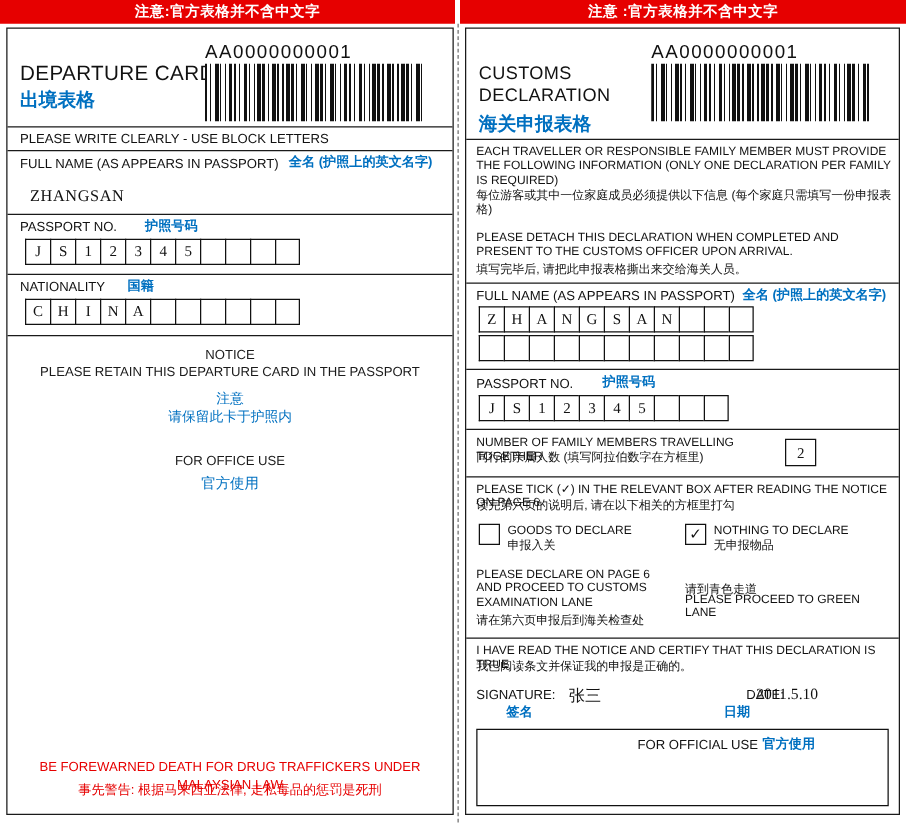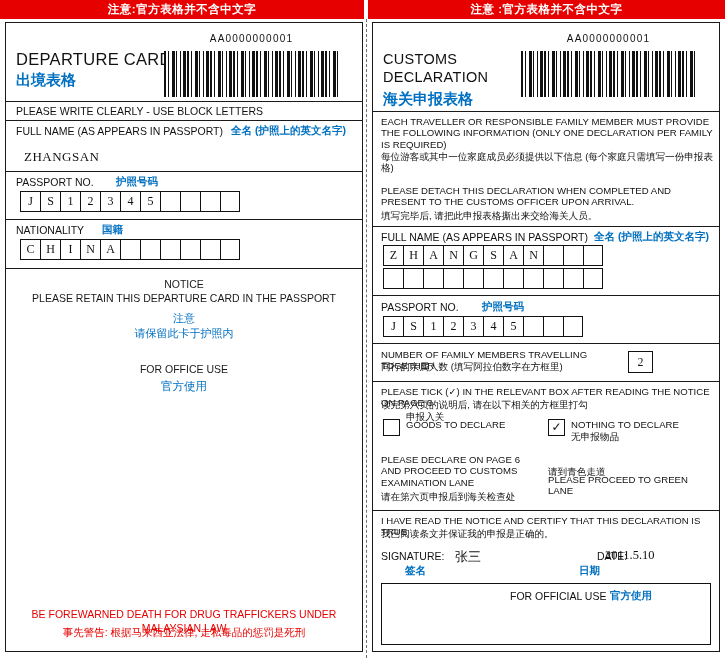--- a/index.html
+++ b/index.html
@@ -49,22 +49,22 @@
     background:
       repeating-linear-gradient(to right,
         #111 0px,#111 2px, #fff 2px,#fff 4px,
         #111 4px,#111 5px, #fff 5px,#fff 8px,
         #111 8px,#111 11px, #fff 11px,#fff 12px,
         #111 12px,#111 13px, #fff 13px,#fff 16px,
         #111 16px,#111 17px, #fff 17px,#fff 19px,
         #111 19px,#111 22px, #fff 22px,#fff 23px);
   }
   .barnum{
-    position:absolute;font-size:10px;letter-spacing:1.2px;color:#111;
-    text-align:center;font-family:"Liberation Sans",sans-serif;
+    position:absolute;font-size:15px;letter-spacing:1.2px;color:#111;
+    font-family:"Liberation Sans",sans-serif;
   }
 
   .hr{position:absolute;border-top:1px solid #1a1a1a;}
 
   .lbl{position:absolute;font-size:10.5px;color:#111;line-height:12px;}
   .lbl-zh{color:#0070c0;padding-left:24px;}
   .blue{color:#0070c0;}
 
   .para{position:absolute;font-size:9.6px;line-height:11.4px;color:#111;}
 
@@ -262,21 +262,21 @@
     <div class="para blue" style="left:8px;top:338px;width:255px;">同行的亲属人数 (填写阿拉伯数字在方框里)</div>
     <div class="smallbox" style="left:255px;top:328px;">2</div>
 
     <div class="hr" style="left:0;top:358px;width:346px;"></div>
 
     <div class="para" style="left:8px;top:363px;width:340px;">PLEASE TICK (✓) IN THE RELEVANT BOX AFTER READING THE NOTICE ON PAGE 6</div>
     <div class="para blue" style="left:8px;top:376px;width:340px;">读完第六页的说明后, 请在以下相关的方框里打勾</div>
 
     <div class="tickbox" style="left:10px;top:396px;"></div>
     <div class="para" style="left:33px;top:396px;width:120px;">GOODS TO DECLARE</div>
-    <div class="para blue" style="left:33px;top:388px;width:120px;">申报入关</div>
+    <div class="para blue" style="left:33px;top:408px;width:120px;">申报入关</div>
 
     <div class="tickbox" style="left:175px;top:396px;">✓</div>
     <div class="para" style="left:198px;top:396px;width:140px;">NOTHING TO DECLARE</div>
     <div class="para blue" style="left:198px;top:408px;width:140px;">无申报物品</div>
 
     <div class="para" style="left:8px;top:431px;width:155px;">PLEASE DECLARE ON PAGE 6 AND PROCEED TO CUSTOMS EXAMINATION LANE</div>
     <div class="para blue" style="left:8px;top:468px;width:160px;">请在第六页申报后到海关检查处</div>
 
     <div class="para" style="left:175px;top:431px;width:165px;margin-top:20px;">PLEASE PROCEED TO GREEN LANE</div>
     <div class="para blue" style="left:175px;top:443px;width:165px;">请到青色走道</div>

